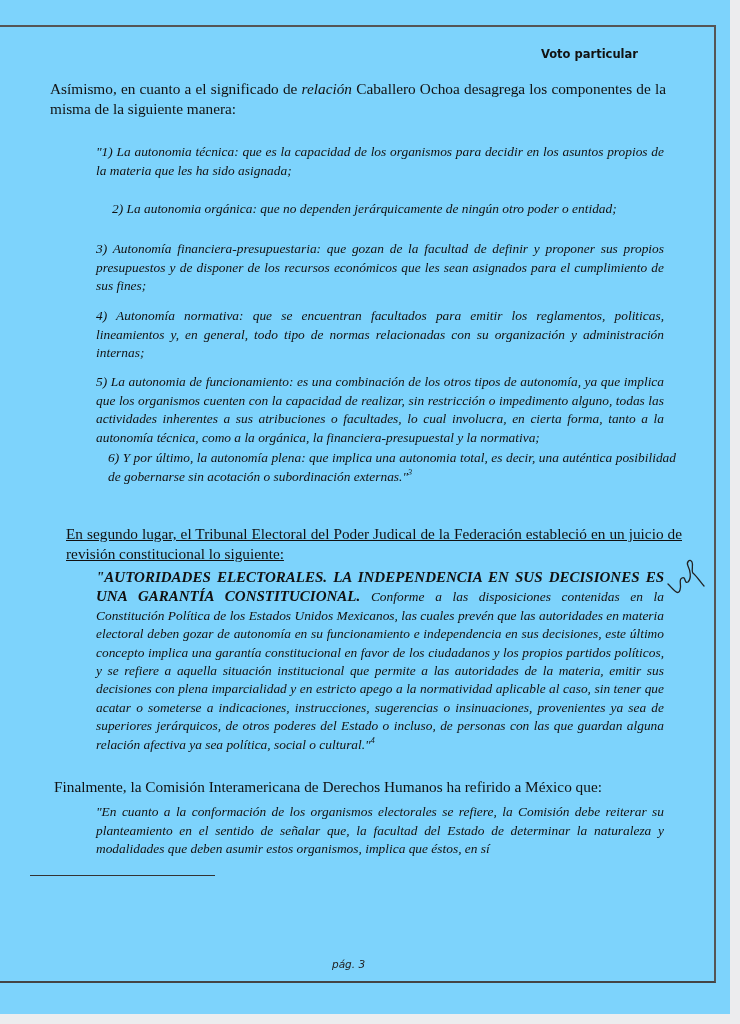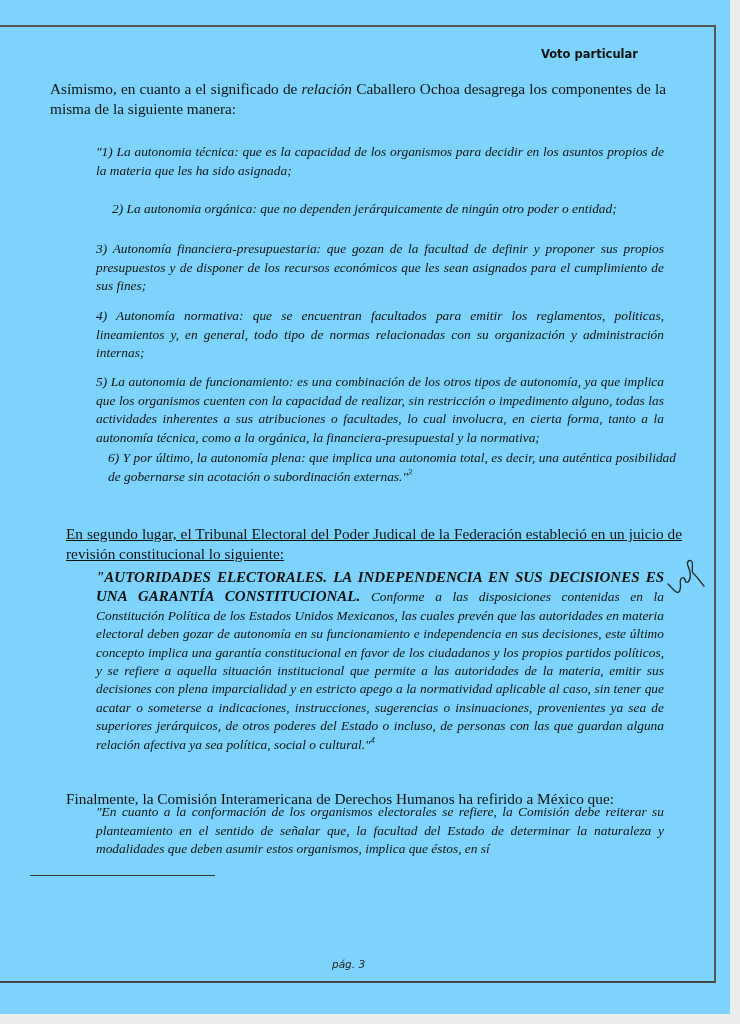--- a/index.html
+++ b/index.html
@@ -79,21 +79,21 @@
     <p class="quote" style="top:184px; margin:16px;">2) La autonomia orgánica: que no dependen jerárquicamente de ningún otro poder o entidad;</p>
     <p class="quote" style="top:240px; margin:0;">3) Autonomía financiera-presupuestaria: que gozan de la facultad de definir y proponer sus propios presupuestos y de disponer de los recursos económicos que les sean asignados para el cumplimiento de sus fines;</p>
     <p class="quote" style="top:307px; margin:0;">4) Autonomía normativa: que se encuentran facultados para emitir los reglamentos, politicas, lineamientos y, en general, todo tipo de normas relacionadas con su organización y administración internas;</p>
     <p class="quote" style="top:373px; margin:0;">5) La autonomia de funcionamiento: es una combinación de los otros tipos de autonomía, ya que implica que los organismos cuenten con la capacidad de realizar, sin restricción o impedimento alguno, todas las actividades inherentes a sus atribuciones o facultades, lo cual involucra, en cierta forma, tanto a la autonomía técnica, como a la orgánica, la financiera-presupuestal y la normativa;</p>
     <p class="quote" style="top:437px; margin:12px;"><span>6) Y por último, la autonomía plena: que implica una autonomia total, es decir, una auténtica posibilidad de gobernarse sin acotación o subordinación externas."</span><sup>3</sup></p>
 
     <p class="para" style="top:508px; margin:16px;text-decoration:underline;">En segundo lugar, el Tribunal Electoral del Poder Judical de la Federación estableció en un juicio de revisión constitucional lo siguiente:</p>
 
     <p class="quote" style="top:568px; margin:0; line-height:18.4px;"><b class="caps">"AUTORIDADES ELECTORALES. LA INDEPENDENCIA EN SUS DECISIONES ES UNA GARANTÍA CONSTITUCIONAL.</b><span> Conforme a las disposiciones contenidas en la Constitución Política de los Estados Unidos Mexicanos, las cuales prevén que las autoridades en materia electoral deben gozar de autonomía en su funcionamiento e independencia en sus decisiones, este último concepto implica una garantía constitucional en favor de los ciudadanos y los propios partidos políticos, y se refiere a aquella situación institucional que permite a las autoridades de la materia, emitir sus decisiones con plena imparcialidad y en estricto apego a la normatividad aplicable al caso, sin tener que acatar o someterse a indicaciones, instrucciones, sugerencias o insinuaciones, provenientes ya sea de superiores jerárquicos, de otros poderes del Estado o incluso, de personas con las que guardan alguna relación afectiva ya sea política, social o cultural."</span><sup>4</sup></p>
 
-    <p class="para" style="top:773px; margin:16px;">Finalmente, la Comisión Interamericana de Derechos Humanos ha refirido a México que:</p>
+    <p class="para" style="top:773px; margin:4px;">Finalmente, la Comisión Interamericana de Derechos Humanos ha refirido a México que:</p>
 
     <p class="quote" style="top:803px; margin:0;">"En cuanto a la conformación de los organismos electorales se refiere, la Comisión debe reiterar su planteamiento en el sentido de señalar que, la facultad del Estado de determinar la naturaleza y modalidades que deben asumir estos organismos, implica que éstos, en sí</p>
   </div>
 
   <div class="fn-rule"></div>
   <div class="footnotes">
   </div>
 
   <div class="page-num">pág. 3</div>
 

